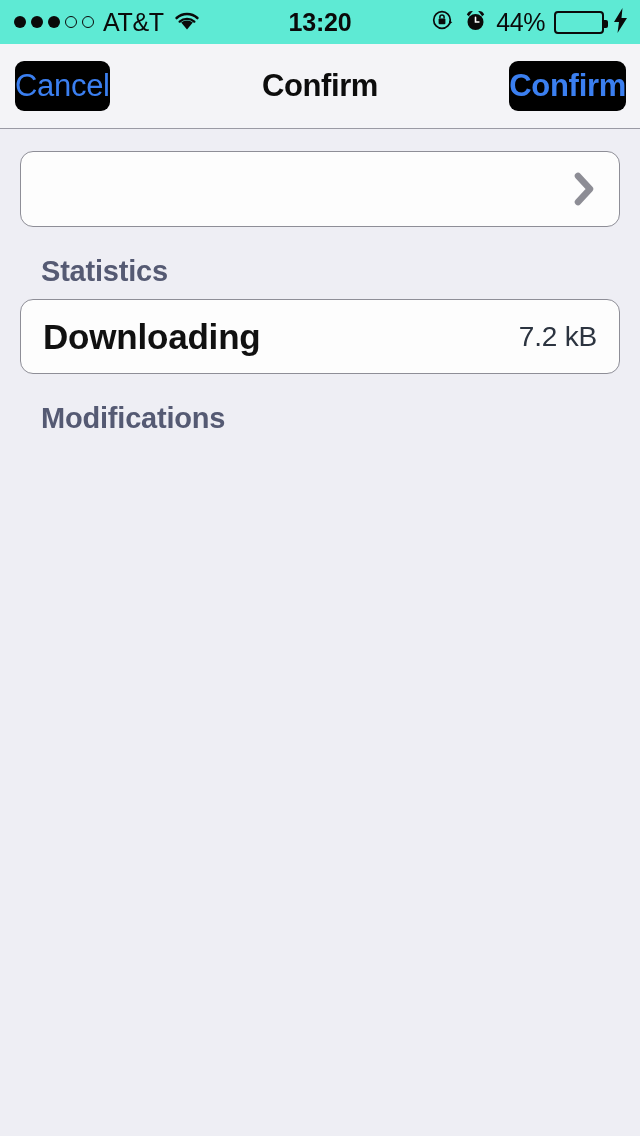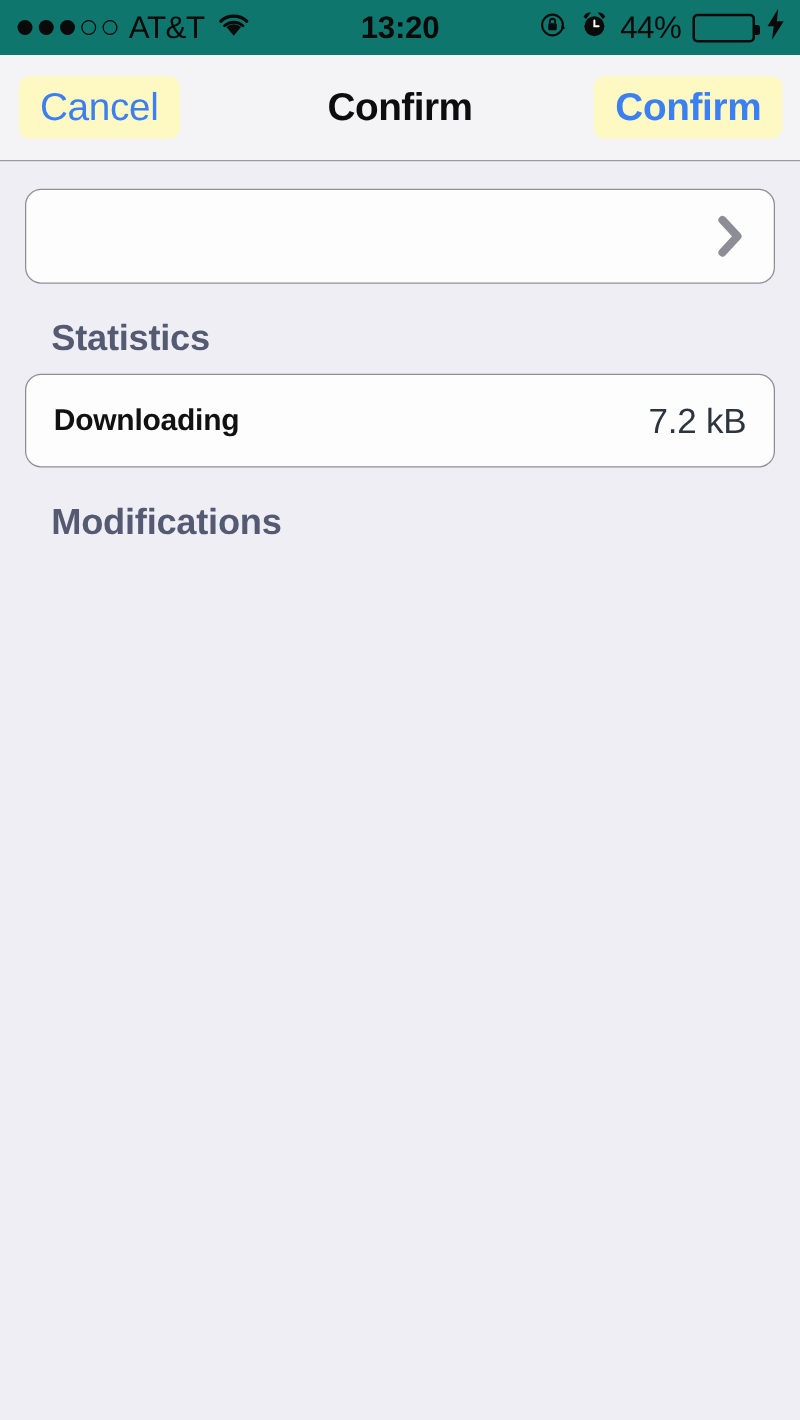--- a/index.html
+++ b/index.html
@@ -12,21 +12,21 @@
     overflow: hidden;
     background: #eeeef4;
     font-family: "Liberation Sans", sans-serif;
     -webkit-font-smoothing: antialiased;
   }
 
   
   .status-bar {
     position: relative;
     height: 44px;
-    background: #0f766e;
+    background: #5eead4;
     display: flex;
     align-items: center;
   }
   .status-left {
     position: absolute;
     left: 14px;
     display: flex;
     align-items: center;
     gap: 9px;
   }
@@ -103,23 +103,23 @@
   .nav-bar {
     position: relative;
     height: 84px;
     background: #f4f4f7;
     border-bottom: 1.5px solid #9a9aa4;
     display: flex;
     align-items: center;
   }
   .nav-btn {
     position: absolute;
-    background: #fef9c3;
+    background: #000000;
     border-radius: 9px;
-    padding: 8px 17px;
+    padding: 8px 0;
     color: #3b7ff0;
     font-size: 31px;
     letter-spacing: -0.3px;
     border: none;
     line-height: 1.12;
     cursor: pointer;
   }
   .nav-btn.left { left: 15px; font-weight: 400; }
   .nav-btn.right { right: 14px; font-weight: 700; }
   .nav-title {
@@ -164,21 +164,21 @@
     align-items: center;
   }
   .section-header {
     font-size: 29px;
     font-weight: 700;
     color: #555a73;
     letter-spacing: -0.2px;
     margin: 28px 0 11px 21px;
   }
   .row-key {
-    font-size: 24px;
+    font-size: 35px;
     font-weight: 700;
     color: #111111;
     letter-spacing: -0.2px;
     flex: 0 0 auto;
   }
   .row-value {
     margin-left: auto;
     font-size: 28px;
     font-weight: 400;
     color: #2c3440;

